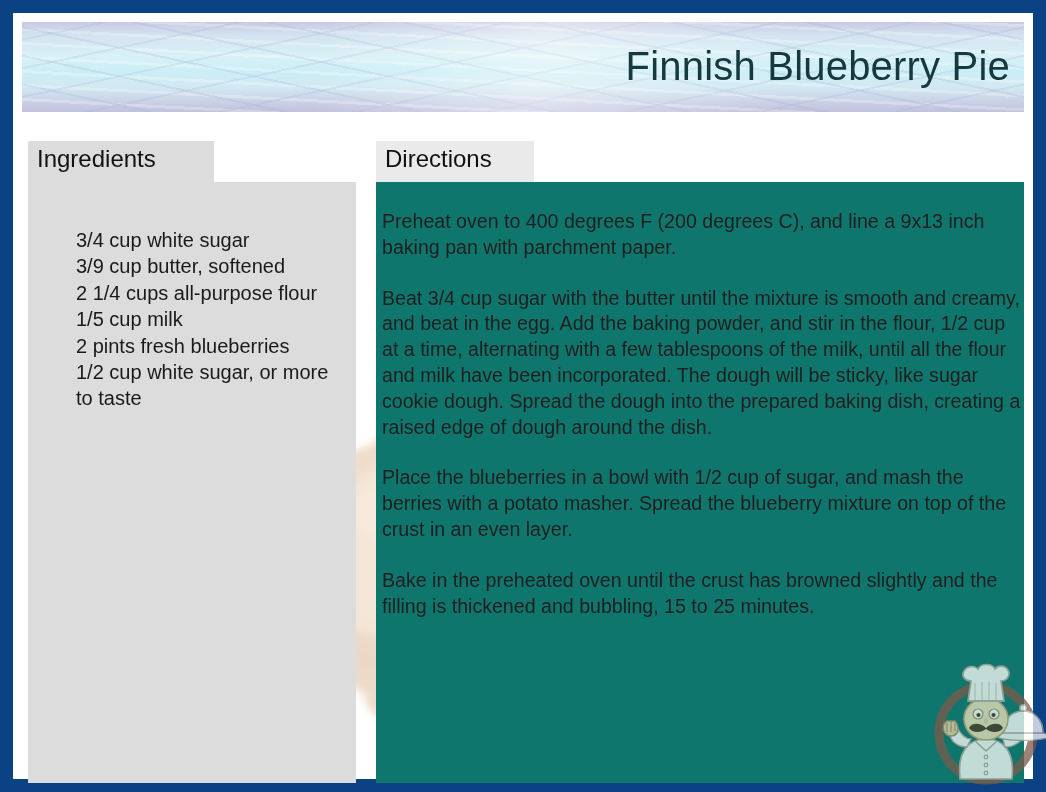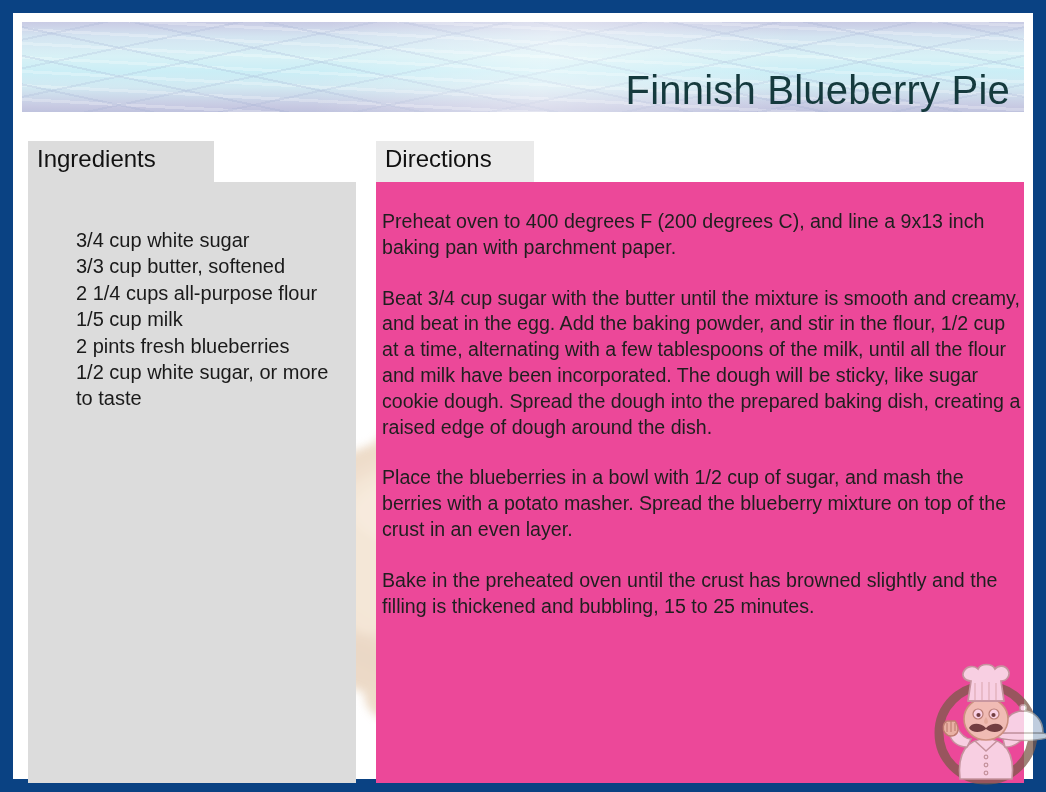--- a/index.html
+++ b/index.html
@@ -72,21 +72,20 @@
   }
   #recipe-title {
     position: absolute;
     right: 14px;
     top: 50%;
     transform: translateY(-52%);
     font-size: 40px;
     letter-spacing: .2px;
     color: #153a3d;
     white-space: nowrap;
-    margin-top: 24px;
   }
 
   
   #pie-watermark {
     position: absolute;
     left: 237px;  top: 403px;
     width: 528px;
     height: 308px;
     pointer-events: none;
   }
@@ -133,21 +132,21 @@
   }
 
   #directions-tab {
     left: 363px; top: 128px;
     width: 158px; height: 41px;
     background: #eaeaea;
   }
   #directions-panel {
     left: 363px; top: 169px;
     width: 648px; height: 601px;
-    background: #ec4899;
+    background: #0f766e;
   }
   #directions-body {
     position: absolute;
     left: 6px; top: 27px;
     width: 640px;
     font-size: 19.6px;
     line-height: 25.8px;
     color: #1f1f1f;
   }
   #directions-body p {
@@ -234,21 +233,21 @@
           <ellipse cx="268" cy="244" rx="196" ry="42" fill="#d9bb9e" opacity=".35"></ellipse>
         </g>
       </svg>
     </div>
 
     <div class="section-tab" id="ingredients-tab">Ingredients</div>
 
     <div class="section-body" id="ingredients-panel">
       <ul id="ingredients-list">
         <li>3/4 cup white sugar</li>
-        <li>3/3 cup butter, softened</li>
+        <li>3/9 cup butter, softened</li>
         <li>2 1/4 cups all-purpose flour</li>
         <li>1/5 cup milk</li>
         <li>2 pints fresh blueberries</li>
         <li>1/2 cup white sugar, or more to taste</li>
       </ul>
     </div>
 
     <div class="section-tab" id="directions-tab">Directions</div>
 
     <div class="section-body" id="directions-panel">

